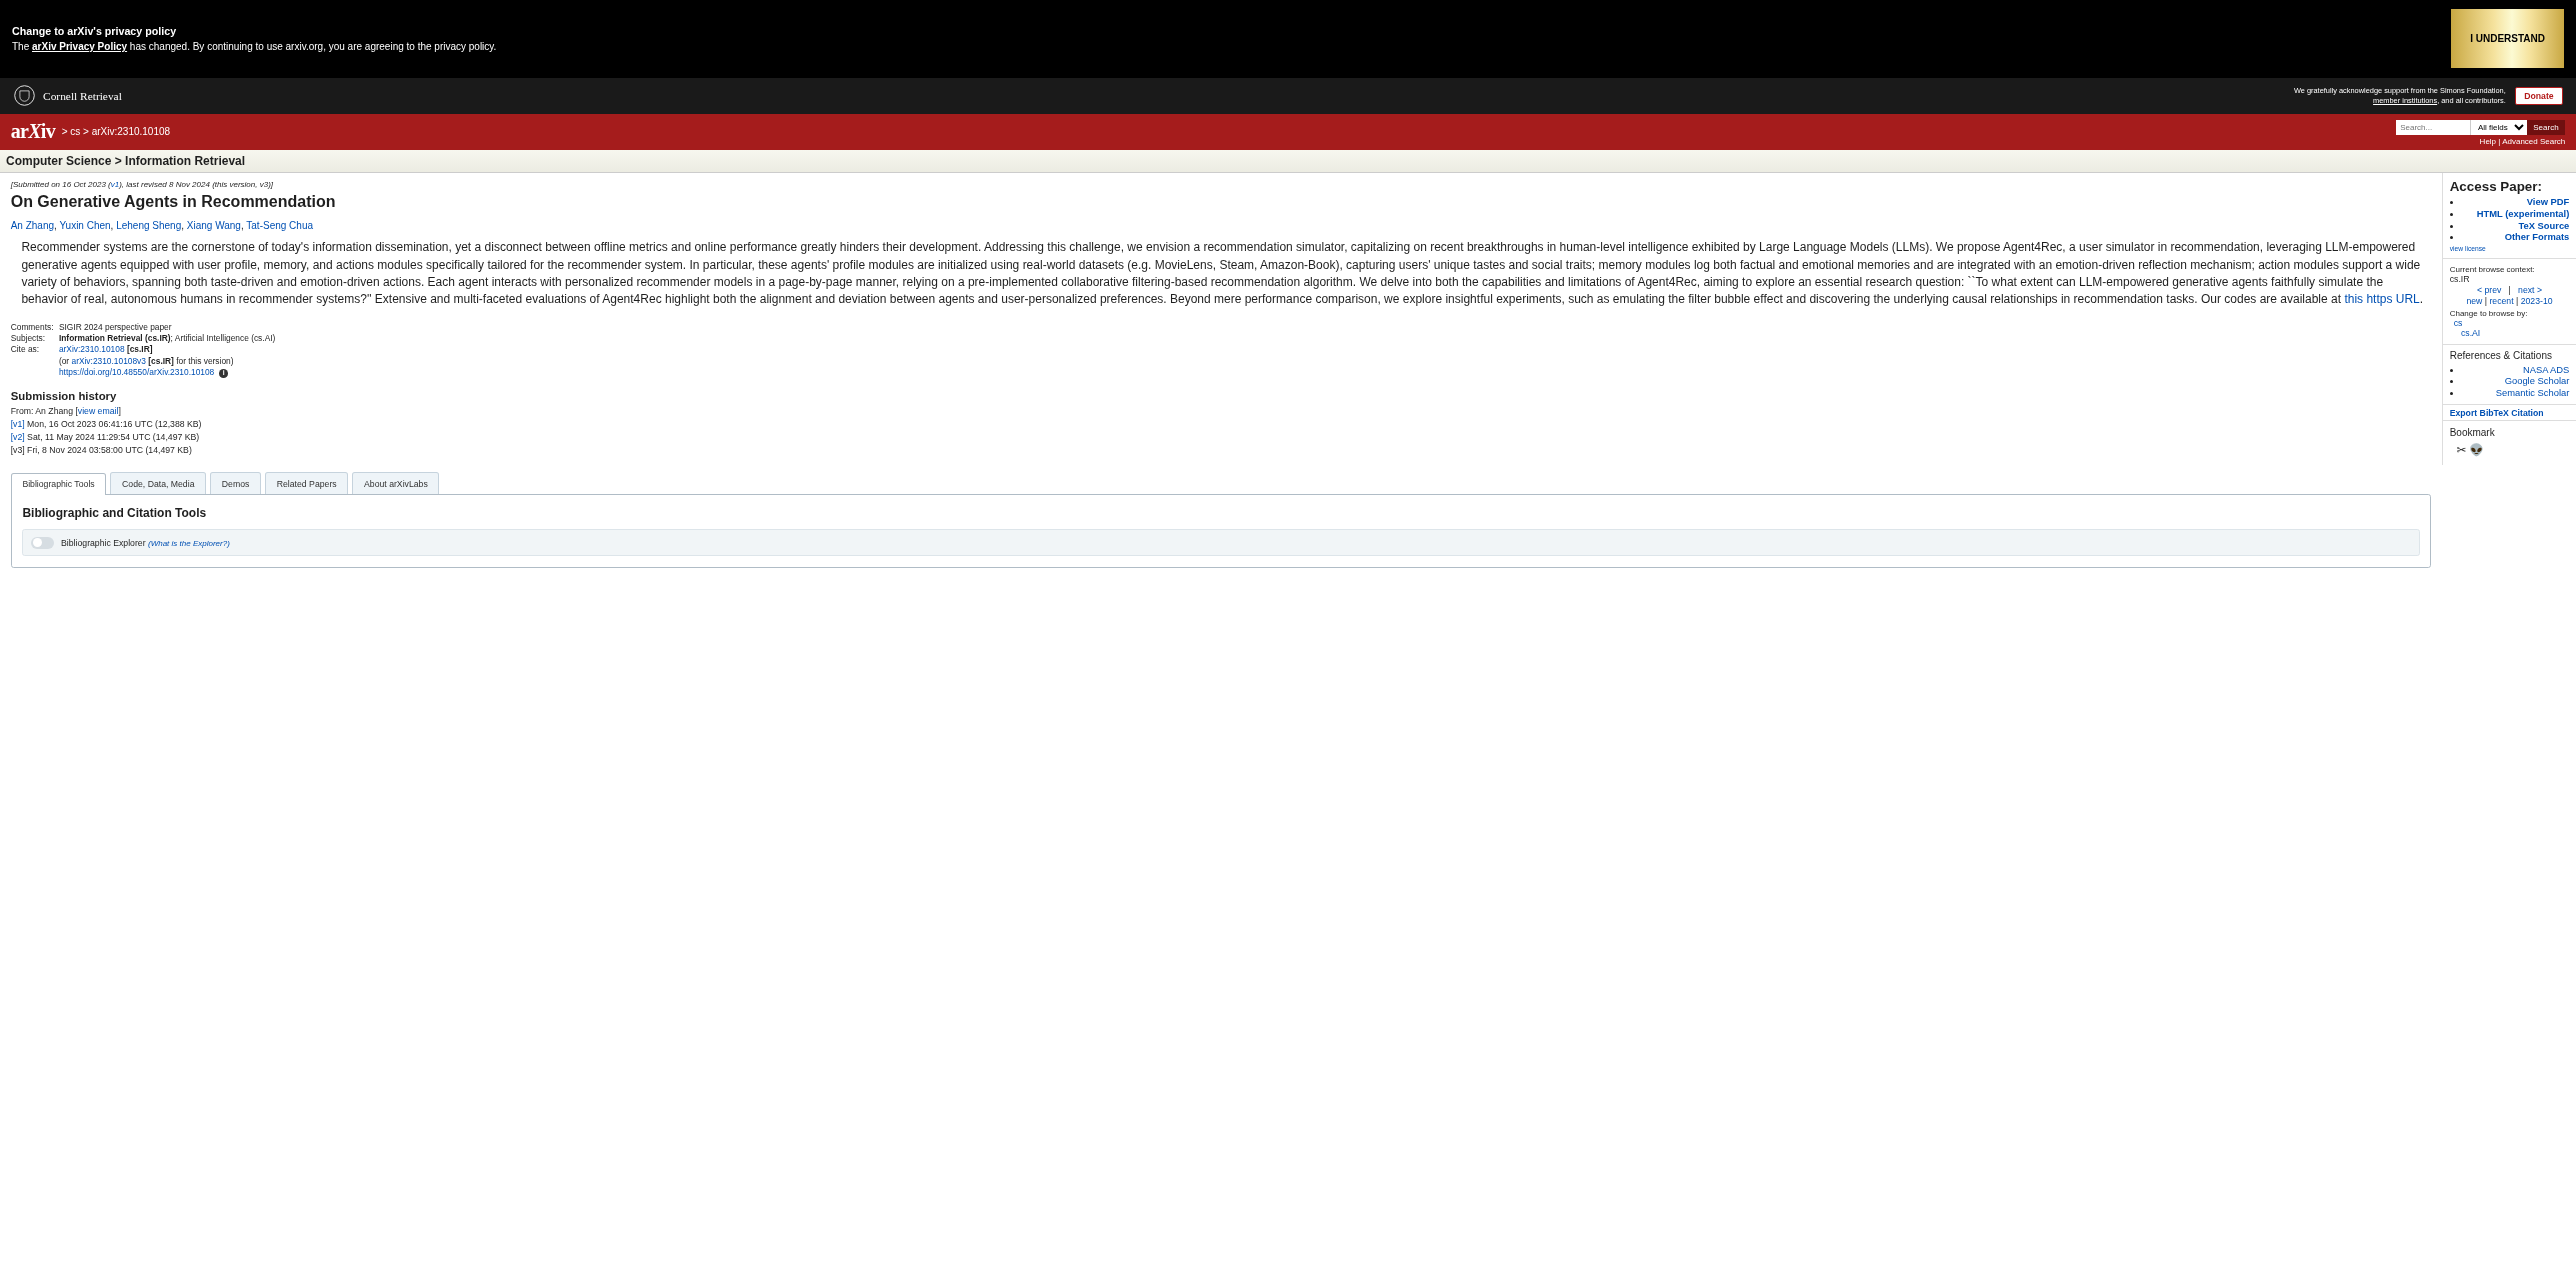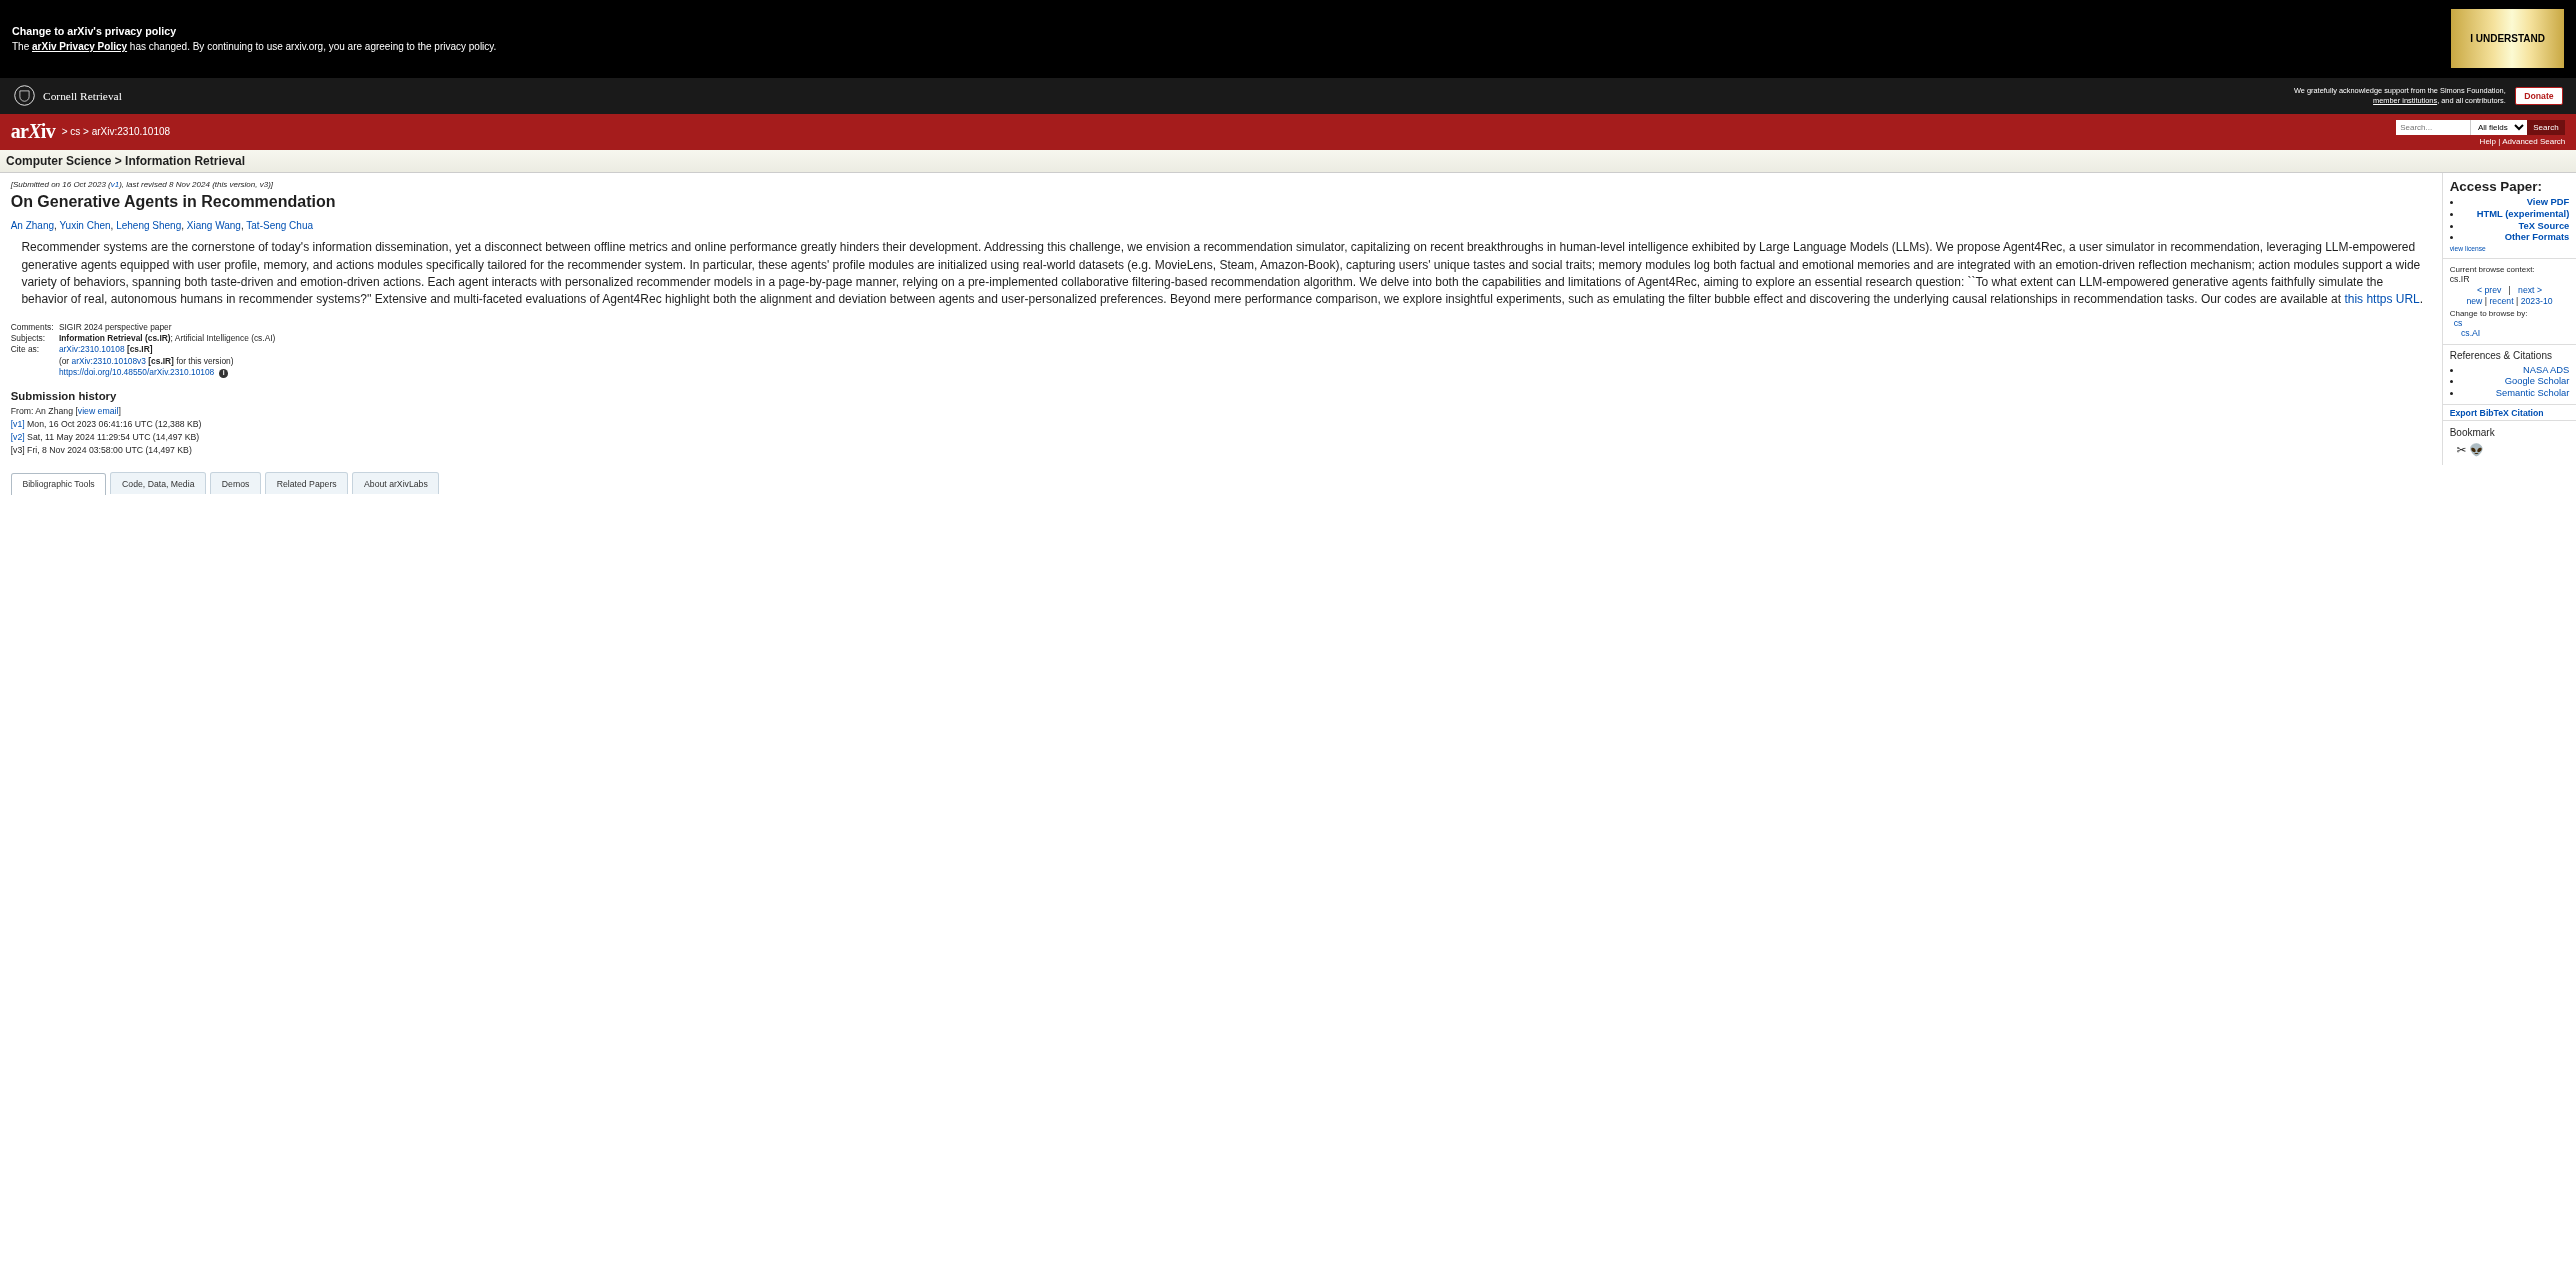--- a/index.html
+++ b/index.html
@@ -206,20 +206,27 @@
     </div>
 
     <div class="tabwrap">
       <div class="tabs">
         <div class="tab active">Bibliographic Tools</div>
         <div class="tab">Code, Data, Media</div>
         <div class="tab">Demos</div>
         <div class="tab">Related Papers</div>
         <div class="tab">About arXivLabs</div>
       </div>
+      <div class="tabpanel">
+        <h3>Bibliographic and Citation Tools</h3>
+        <div class="toggle-row">
+          <div class="toggle"></div>
+          <span><span>Bibliographic Explorer </span><a href="#">(What is the Explorer?)</a></span>
+        </div>
+      </div>
     </div>
   </div>
 
   <div class="sidebar">
     <div class="side-sec">
       <h2>Access Paper:</h2>
       <ul>
         <li><a href="#">View PDF</a></li>
         <li><a href="#">HTML (experimental)</a></li>
         <li><a href="#">TeX Source</a></li>

